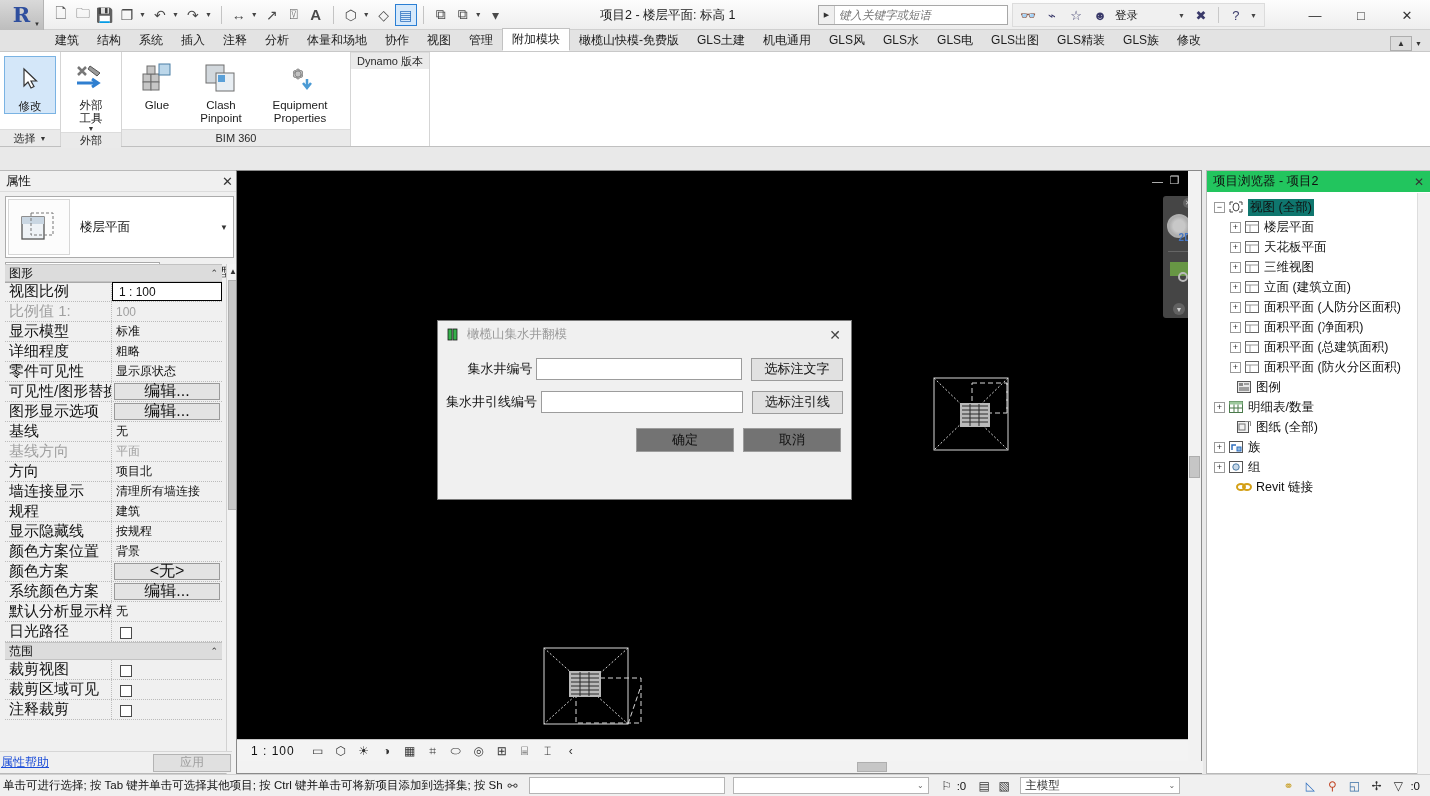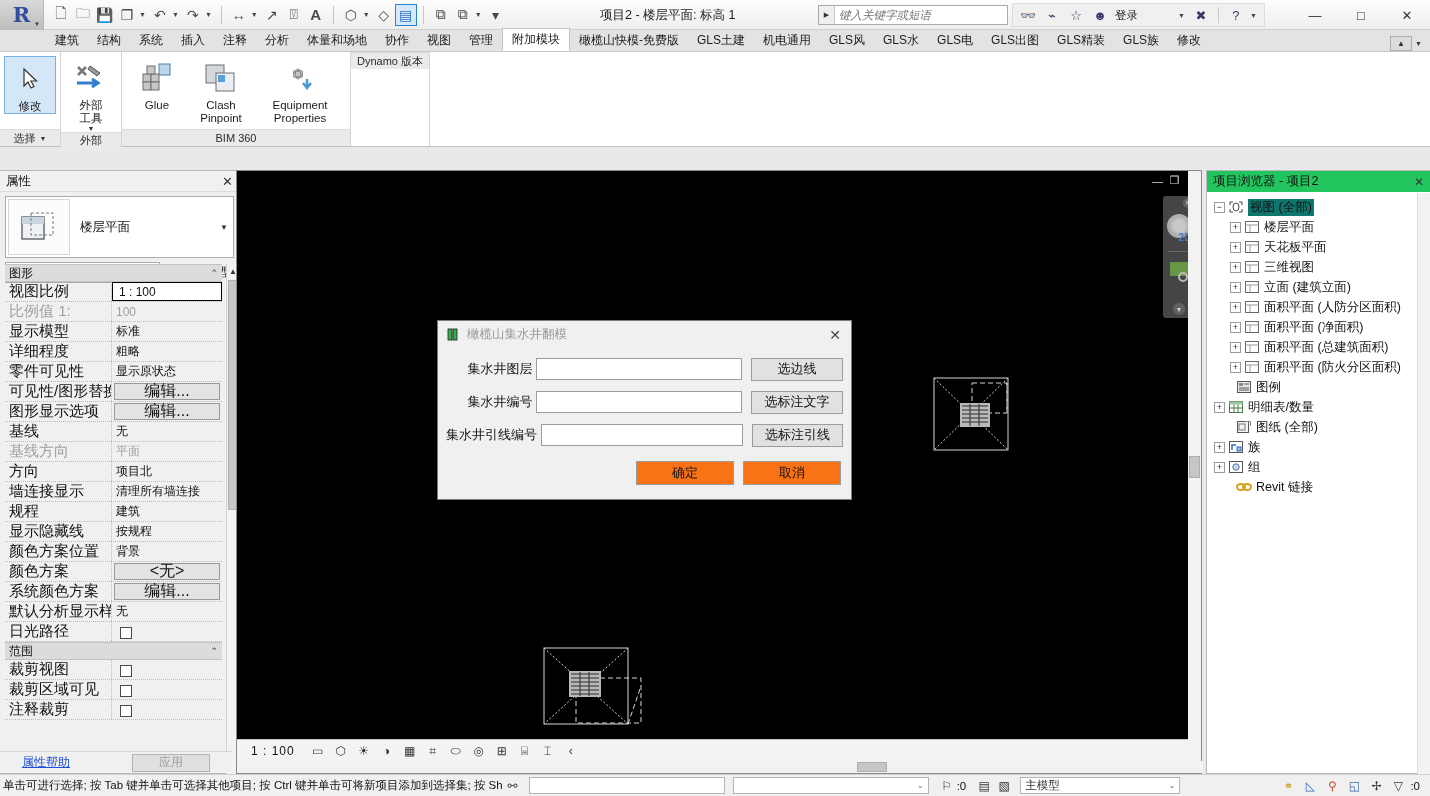--- a/index.html
+++ b/index.html
@@ -147,21 +147,21 @@
   .pval.boxed { border: 1px solid #000; background: #fff; padding-left: 6px; margin: 0; }
   .pbtn { flex: 1; margin: 1px 2px; background: #e3e3e3; border: 1px solid #9a9a9a;
           font-size: 16px; color: #111; display: flex; align-items: center; justify-content: center; }
   .pchk { width: 12px; height: 12px; border: 1px solid #4a4a4a; background: #fff; margin: 3px 0 0 4px; }
   .pscroll { position: absolute; right: 0; top: 93px; width: 13px; height: 584px; background: #f2f2f2;
              border-left: 1px solid #d2d2d2; }
   .pscroll .up, .pscroll .dn { height: 14px; display:flex;align-items:center;justify-content:center;font-size:8px;color:#333; }
   .pscroll .thumb { position:absolute; left:1px; top:16px; width:11px; height:230px; background:#c8c8c8; border:1px solid #b0b0b0;}
   .palfoot {
     position: absolute; left: 0; bottom: 0; width: 232px; height: 22px;
-    display: flex; align-items: center; padding: 0 22px; background: #f0f0f0; border-top: 1px solid #d6d6d6;
+    display: flex; align-items: center; padding: 0 1px; background: #f0f0f0; border-top: 1px solid #d6d6d6;
   }
   .palfoot .lnk { font-size: 12px; color: #1d4ed8; text-decoration: underline; }
   .palfoot .apply {
     margin-left: auto; width: 78px; height: 18px; background: #e0e0e0; border: 1px solid #b4b4b4;
     font-size: 12px; color: #9e9e9e; display: flex; align-items: center; justify-content: center;
   }
 
   
   .canvas {
     position: absolute; left: 236px; top: 170px; width: 966px; height: 604px;
@@ -249,21 +249,21 @@
   .dlghdr .dx { margin-left: auto; width: 24px; height: 22px; display: flex; align-items: center;
                 justify-content: center; font-size: 14px; color: #444; }
   .dlgrow { display: flex; align-items: center; height: 24px; margin-top: 9px; padding: 0 8px; }
   .dlgrow .dl { font-size: 13px; color: #111; text-align: right; padding-right: 4px; white-space: nowrap; }
   .dlgrow .dinp { height: 22px; background: #fff; border: 1px solid #9c9c9c; }
   .dlgrow .dbtn {
     height: 23px; background: #e1e1e1; border: 1px solid #9c9c9c;
     font-size: 13px; color: #111; display: flex; align-items: center; justify-content: center;
   }
   .dlgfoot { display: flex; justify-content: flex-end; gap: 9px; padding: 0 10px; margin-top: 14px; }
-  .dlgfoot .dbtn2 { width: 98px; height: 24px; background: #f97316; border: 1px solid #9c9c9c;
+  .dlgfoot .dbtn2 { width: 98px; height: 24px; background: #737373; border: 1px solid #9c9c9c;
                     font-size: 13px; color: #111; display: flex; align-items: center; justify-content: center; }
 </style>
 </head>
 <body>
 
 <div id="app">
 
   <div class="titlebar">
     <div class="rlogo">
       <span class="glyph">R</span>
@@ -853,25 +853,20 @@
         <svg width="13" height="13" viewBox="0 0 13 13">
           <rect x="1" y="1" width="4" height="11" fill="#35b04a" stroke="#1c1c1c" stroke-width="0.8"></rect>
           <rect x="6" y="1" width="4" height="11" fill="#35b04a" stroke="#1c1c1c" stroke-width="0.8"></rect>
         </svg>
       </span>
       <span class="dttl">橄榄山集水井翻模</span>
       <span class="dx">✕</span>
     </div>
     <div id="dlgfields">
         <div class="dlgrow">
-          <span class="dl" style="width: 96px;">集水井图层</span>
-          <input class="dinp" style="width: 218px;">
-          <span class="dbtn" style="width: 98px; margin-left: 9px;">选边线</span>
-        </div>
-        <div class="dlgrow">
           <span class="dl" style="width: 96px;">集水井编号</span>
           <input class="dinp" style="width: 218px;">
           <span class="dbtn" style="width: 98px; margin-left: 9px;">选标注文字</span>
         </div>
         <div class="dlgrow">
           <span class="dl" style="width: 96px;">集水井引线编号</span>
           <input class="dinp" style="width: 218px;">
           <span class="dbtn" style="width: 98px; margin-left: 9px;">选标注引线</span>
         </div>
       </div>

